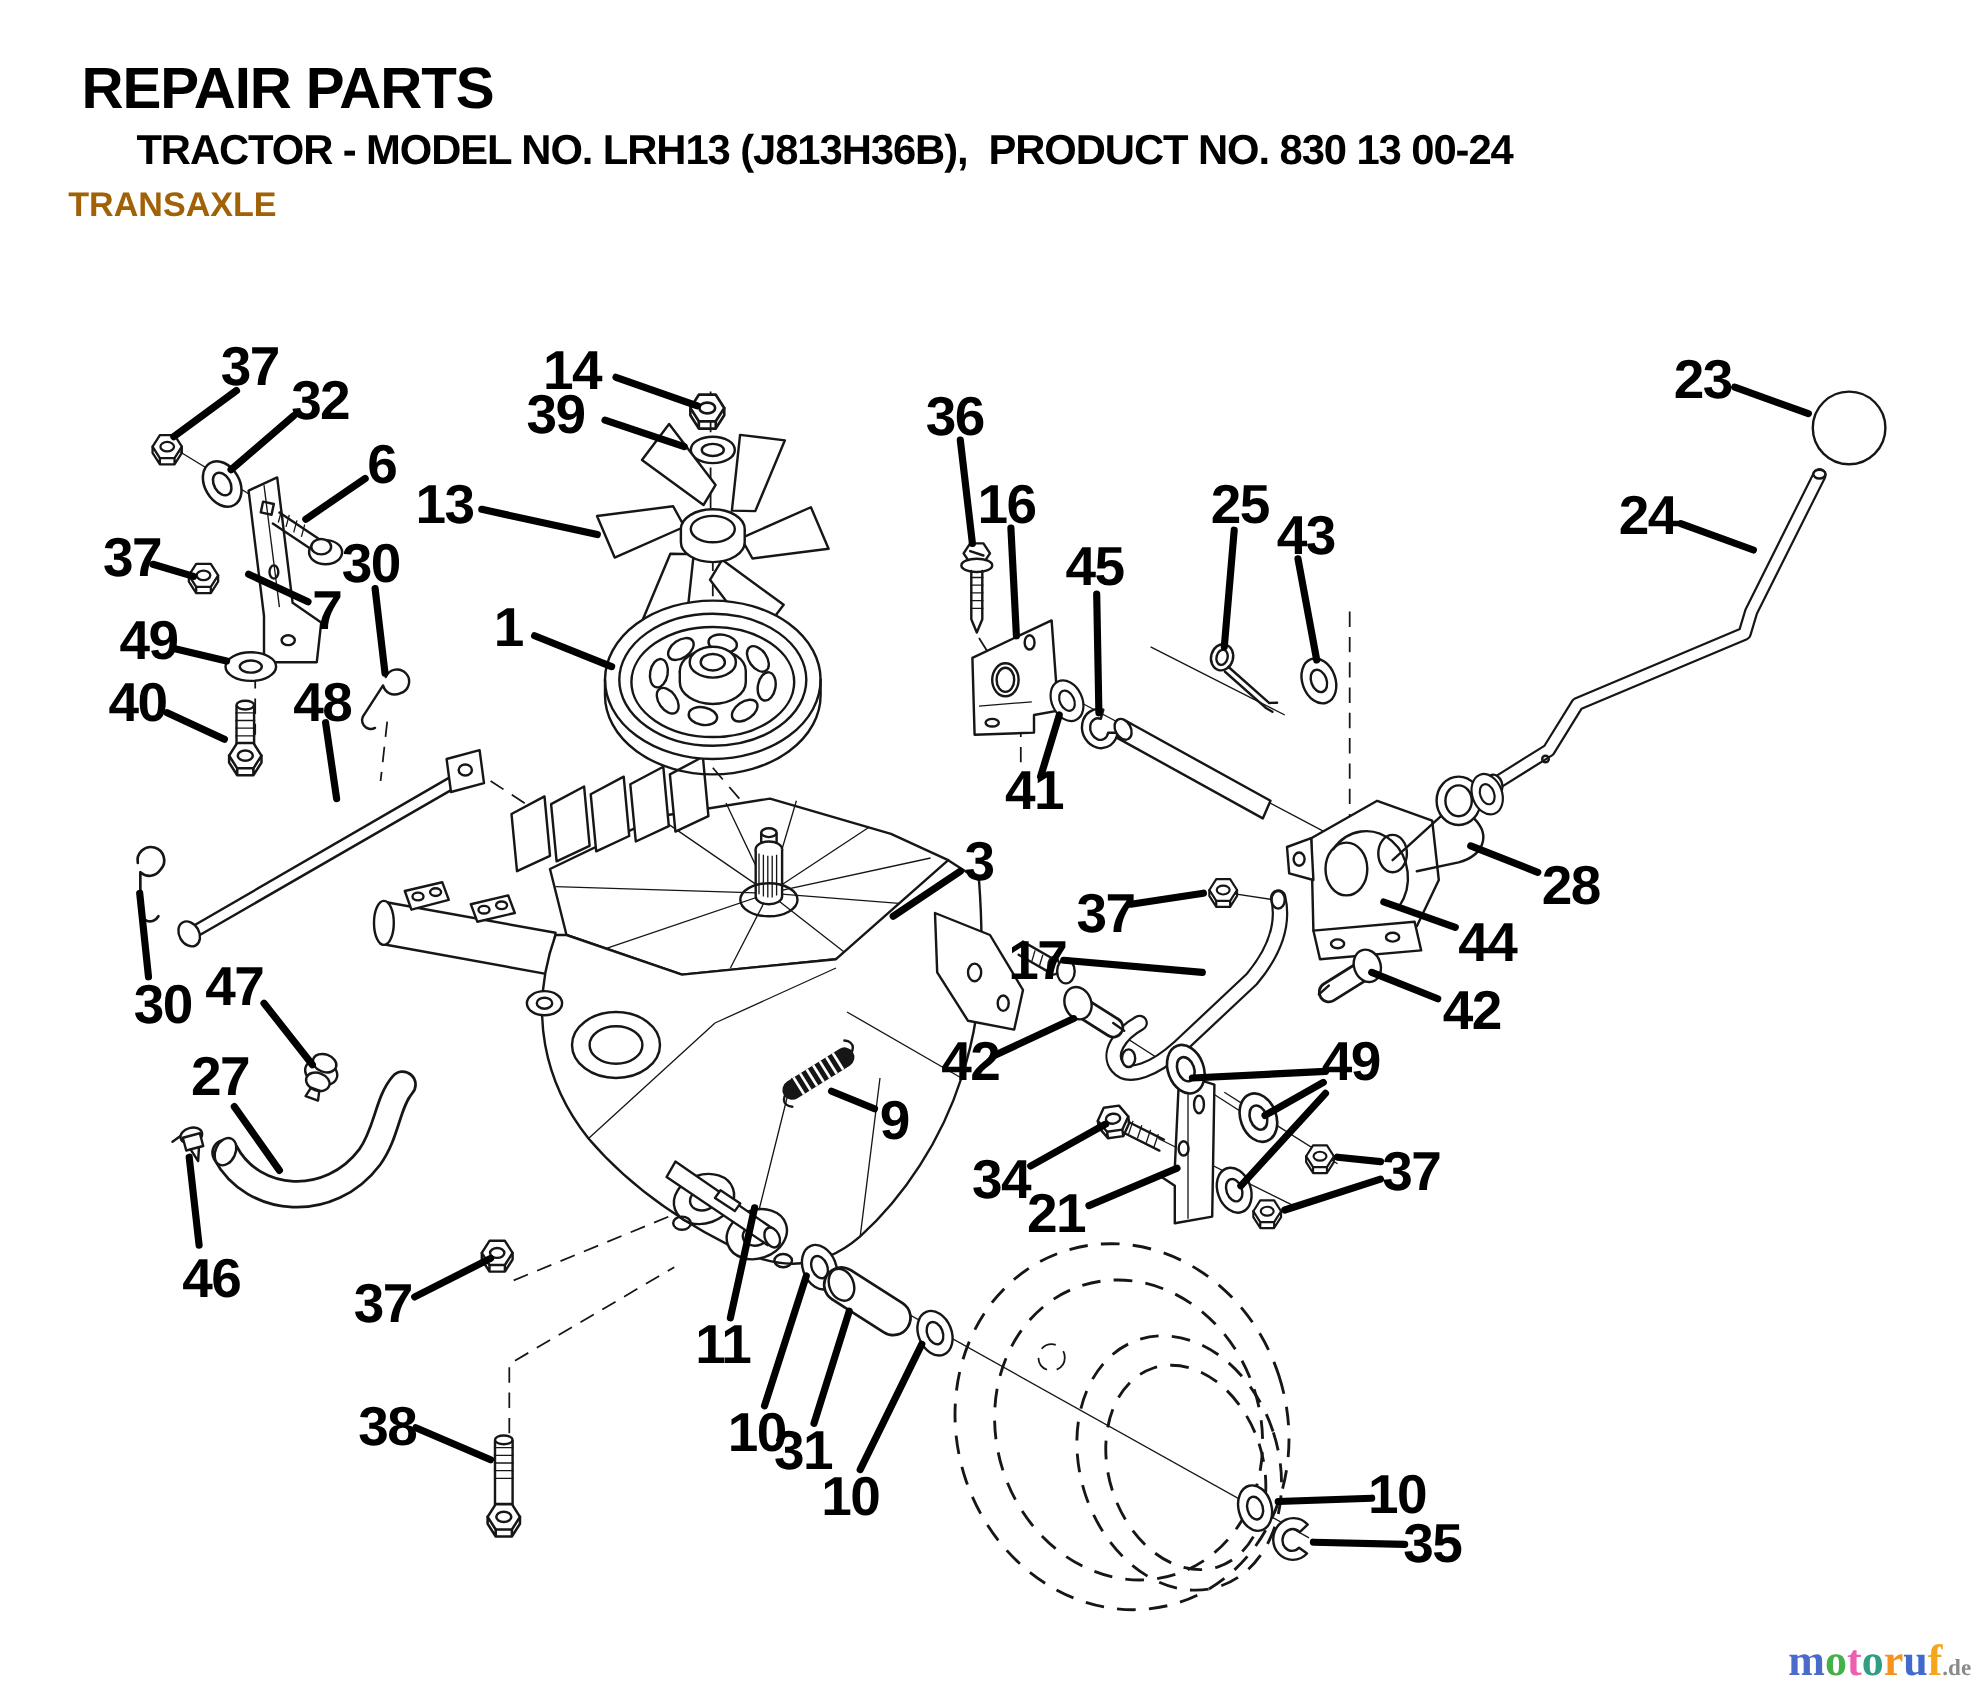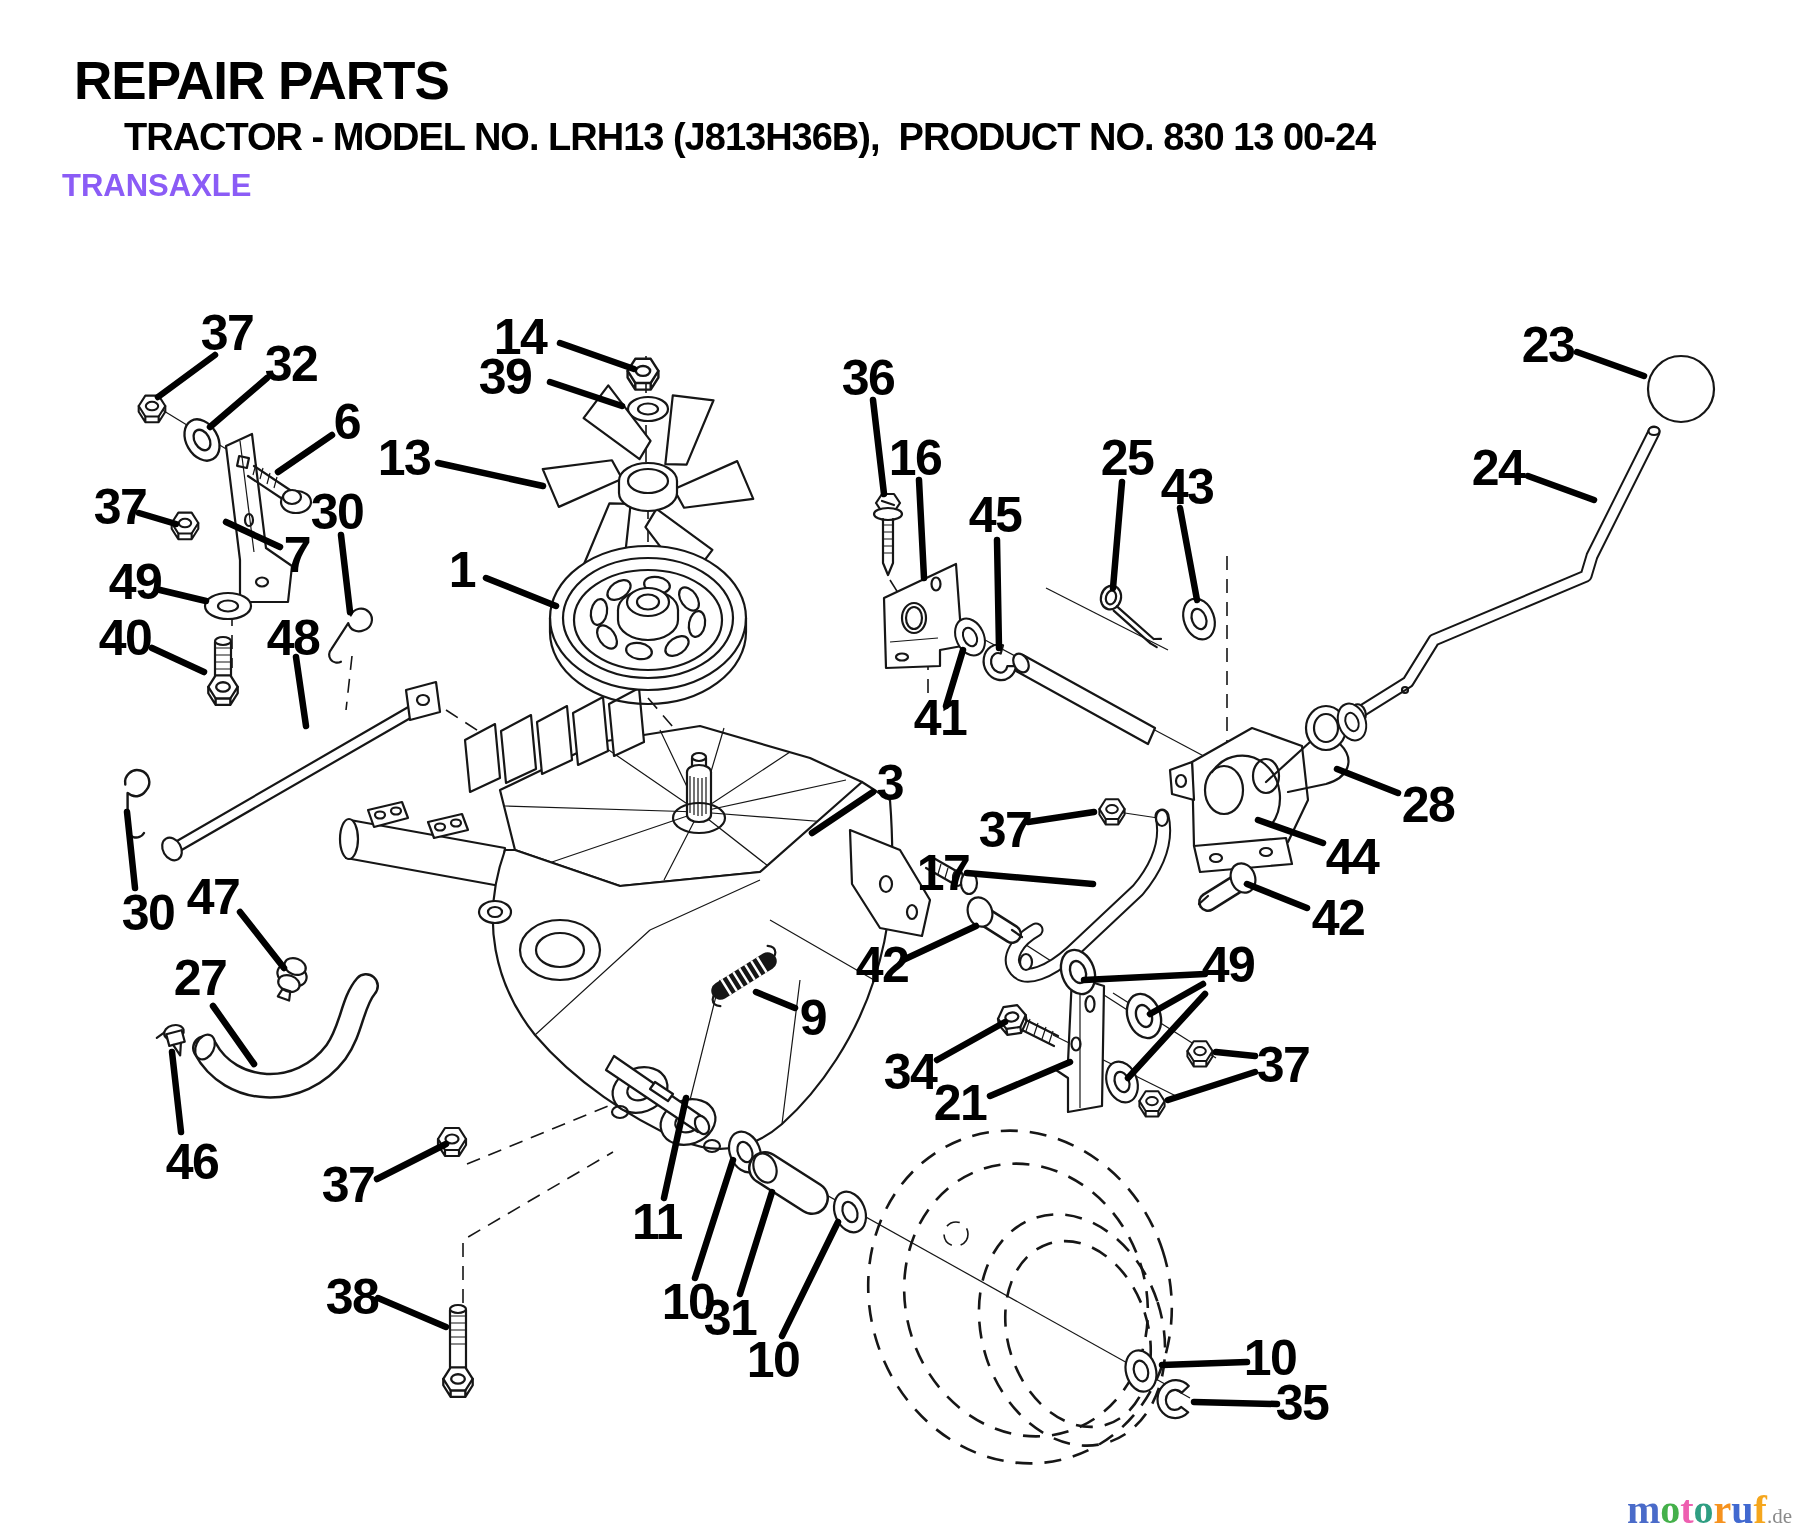--- a/index.html
+++ b/index.html
@@ -3,35 +3,35 @@
 <meta charset="utf-8">
 <style>
   html,body{margin:0;padding:0;background:#fff;}
   #page{position:relative;width:1800px;height:1532px;background:#ffffff;overflow:hidden;
         font-family:"Liberation Sans",sans-serif;border-radius:19px;}
   .hdr-title{position:absolute;left:74px;top:50px;font-weight:bold;font-size:53px;
              letter-spacing:-1px;color:#000;white-space:pre;}
   .hdr-subtitle{position:absolute;left:124px;top:116px;font-weight:bold;font-size:38px;
                 letter-spacing:-1px;color:#000;white-space:pre;}
   .hdr-section{position:absolute;left:62px;top:168px;font-weight:bold;font-size:31px;
-               letter-spacing:0;color:#8b5cf6;white-space:pre;}
+               letter-spacing:0;color:#a16207;white-space:pre;}
   svg{position:absolute;left:0;top:0;}
   .ln{fill:none;stroke:#161616;stroke-width:2.2;stroke-linejoin:round;stroke-linecap:round;}
   .fw{fill:#ffffff;stroke:#161616;stroke-width:2.2;stroke-linejoin:round;}
   .tn{fill:none;stroke:#161616;stroke-width:1.2;}
   .dsh{fill:none;stroke:#161616;stroke-width:1.6;stroke-dasharray:14 9;}
   .dshw{fill:none;stroke:#161616;stroke-width:2.6;stroke-dasharray:17 12;}
   .ldr{stroke:#000;stroke-width:6.5;stroke-linecap:round;fill:none;}
   .tube{stroke:#161616;fill:none;stroke-linecap:round;stroke-linejoin:round;}
   .tubew{stroke:#ffffff;fill:none;stroke-linecap:round;stroke-linejoin:round;}
   .callout{font-family:"Liberation Sans",sans-serif;font-weight:bold;font-size:50px;
            letter-spacing:-1.5px;fill:#000;text-anchor:middle;}
   .watermark{position:absolute;right:8px;bottom:2px;font-family:"Liberation Serif",serif;
              font-weight:bold;font-size:40px;line-height:1;}
-  .watermark .suffix{font-size:21px;font-weight:normal;}
+  .watermark .suffix{font-size:21px;font-weight:bold;}
 </style>
 </head>
 <body>
 
 <div id="page">
 
   <div class="hdr-title">REPAIR PARTS</div>
   <div class="hdr-subtitle">TRACTOR - MODEL NO. LRH13 (J813H36B),  PRODUCT NO. 830 13 00-24</div>
   <div class="hdr-section">TRANSAXLE</div>
 

